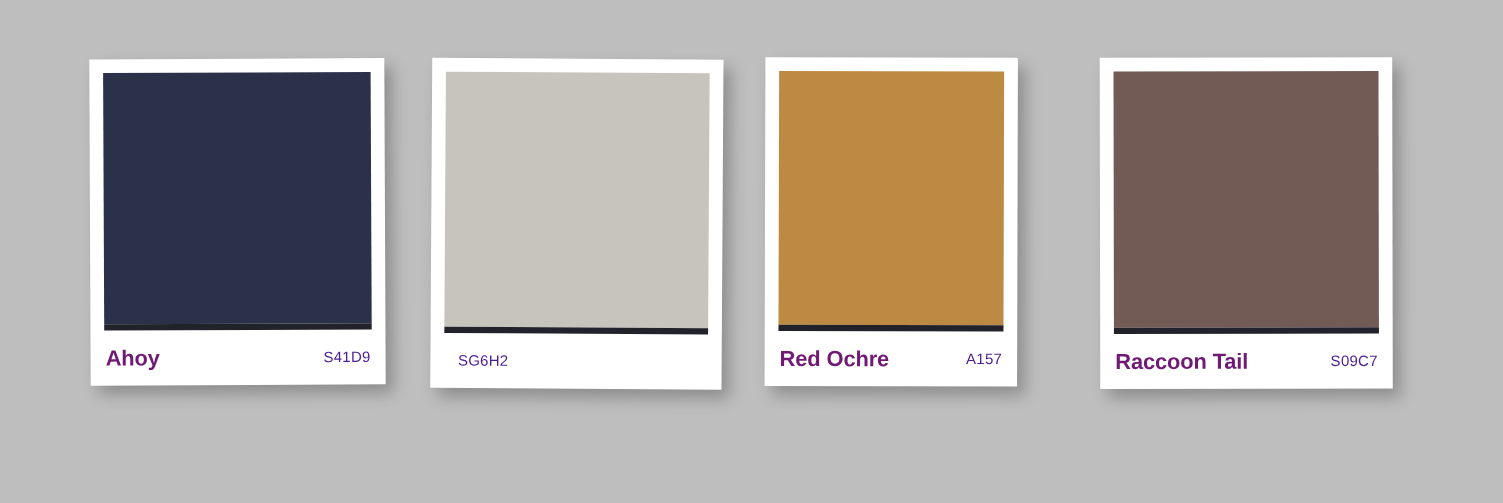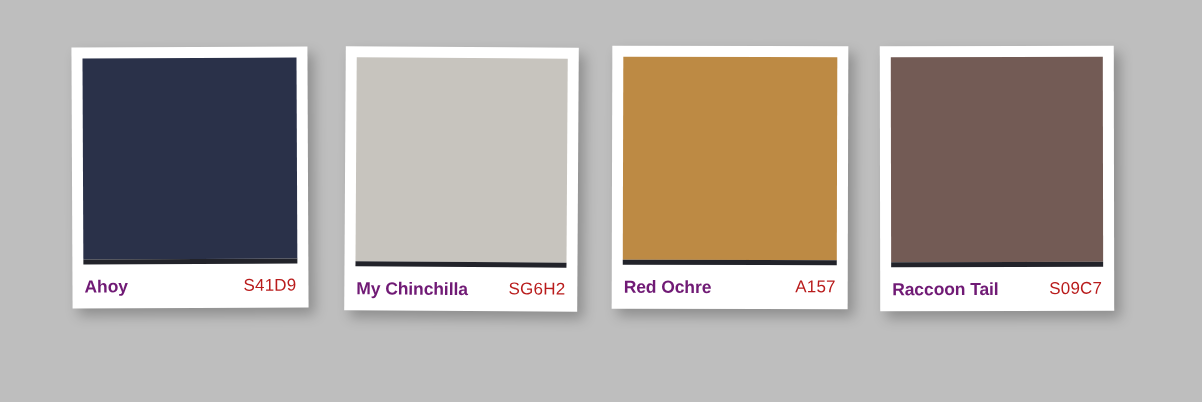--- a/index.html
+++ b/index.html
@@ -43,21 +43,21 @@
   .swatch-card.card-1 {
     left: 345px;
     top: 47px;
     width: 233px;
     height: 264px;
     transform: rotate(0.35deg);
   }
   .swatch-card.card-2 {
     left: 612px;
     top: 46px;
-    width: 236px;
+    width: 202px;
     height: 263px;
     transform: rotate(0.15deg);
     justify-content: center;
   }
   .swatch-card.card-3 {
     left: 880px;
     top: 46px;
     width: 234px;
     height: 265px;
     transform: rotate(-0.1deg);
@@ -98,23 +98,23 @@
   }
 
   .swatch-name {
     font-size: 17.5px;
     font-weight: bold;
     color: #701a75;
     letter-spacing: -0.1px;
   }
 
   .swatch-code {
-    font-size: 17px;
+    font-size: 12px;
     font-weight: normal;
-    color: #b91c1c;
+    color: #4c1d95;
     letter-spacing: 0.2px;
     padding-left: 10px;
   }
 </style>
 </head>
 <body style="background: rgb(190, 190, 190);">
 
 <div id="palette-board" style="background: rgb(190, 190, 190);">
 
   <div class="swatch-card card-0" style="background: rgb(255, 255, 255);">
@@ -127,21 +127,20 @@
       <span class="swatch-code">S41D9</span>
     </div>
   </div>
 
   <div class="swatch-card card-1" style="background: rgb(255, 255, 255);">
     <div class="swatch-color-area">
       <div class="swatch-color-fill" style="background: rgb(199, 196, 190);"></div>
       <div class="swatch-accent-bar" style="background: rgb(34, 35, 42);"></div>
     </div>
     <div class="swatch-label-row">
-      <span class="swatch-name">My Chinchilla</span>
       <span class="swatch-code">SG6H2</span>
     </div>
   </div>
 
   <div class="swatch-card card-2" style="background: rgb(255, 255, 255);">
     <div class="swatch-color-area">
       <div class="swatch-color-fill" style="background: rgb(189, 138, 68);"></div>
       <div class="swatch-accent-bar" style="background: rgb(34, 35, 42);"></div>
     </div>
     <div class="swatch-label-row">

